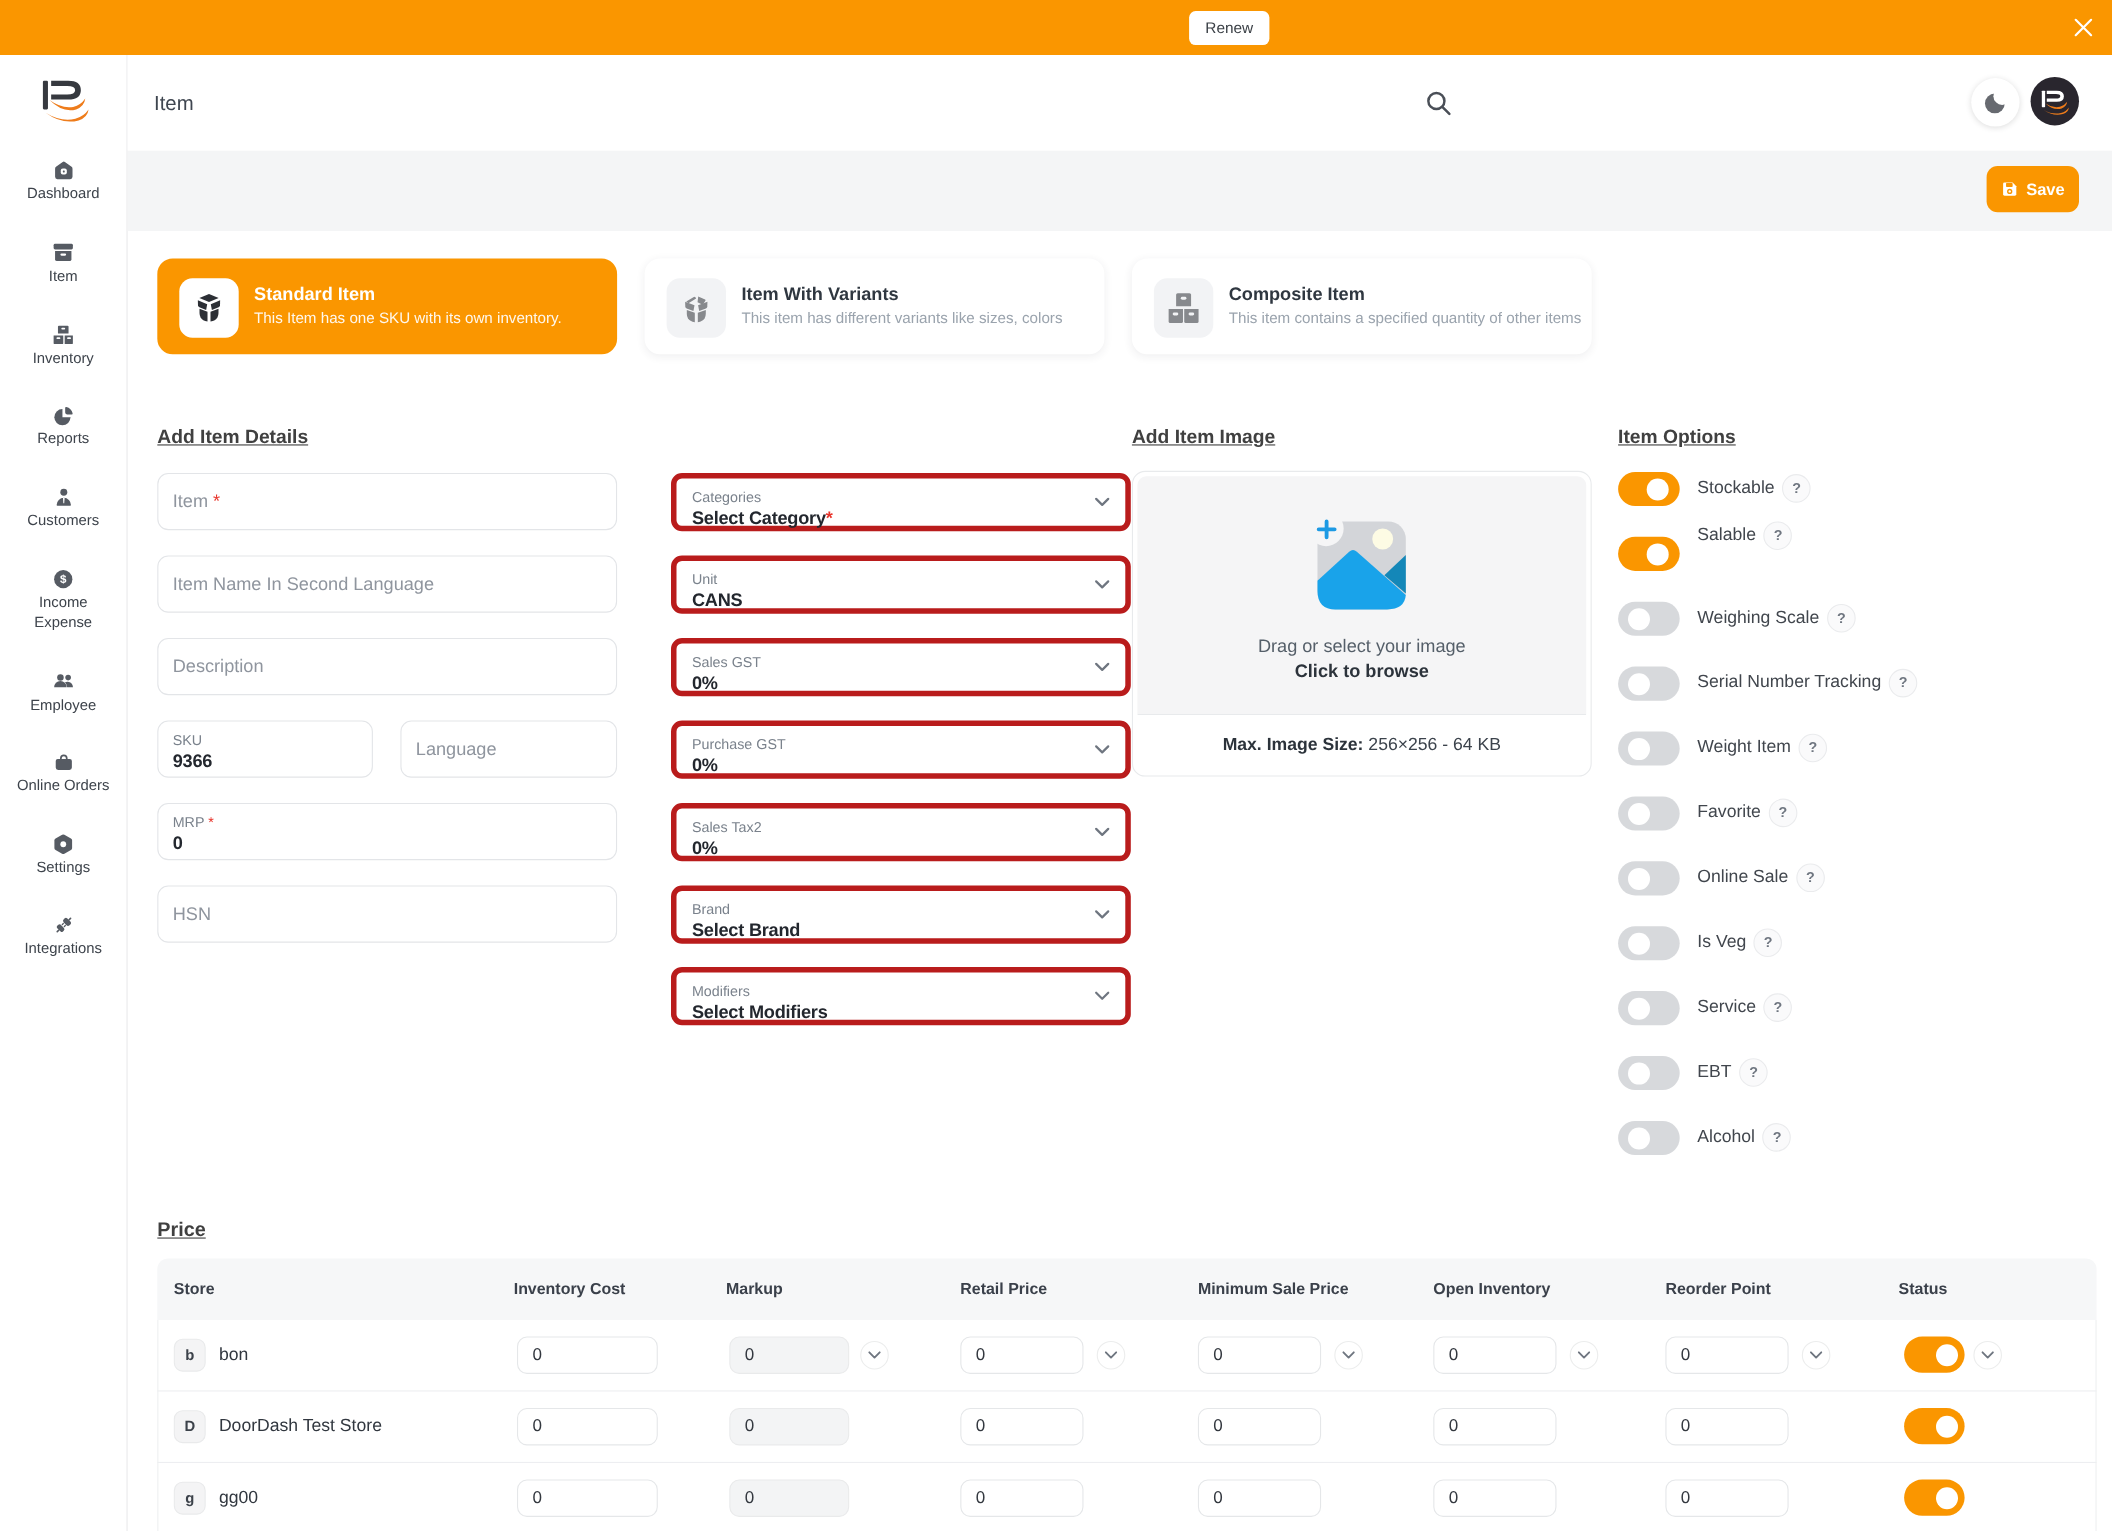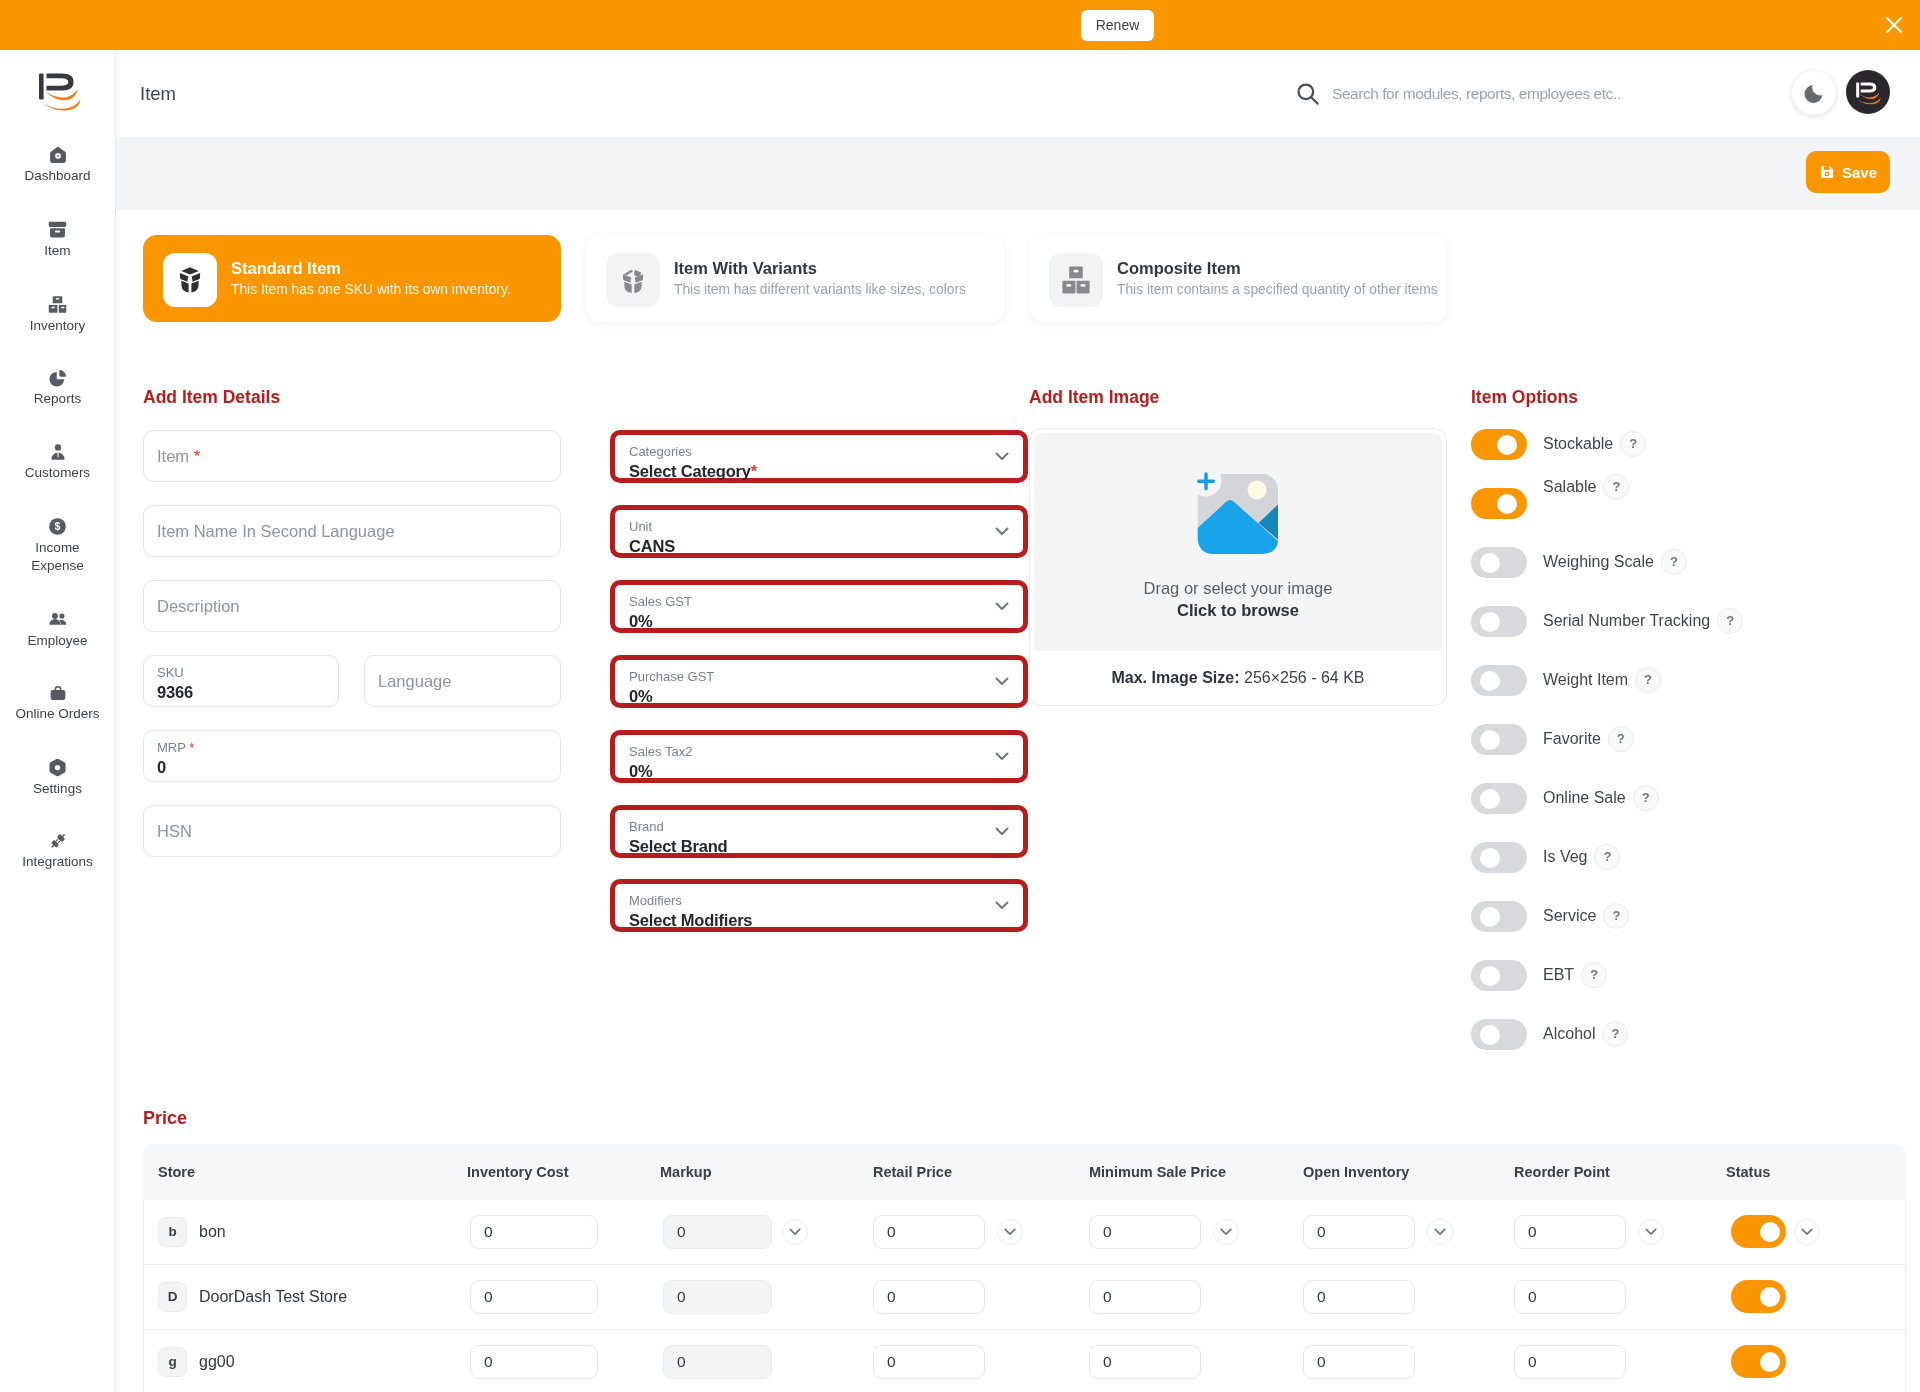--- a/index.html
+++ b/index.html
@@ -36,21 +36,21 @@
 .card-icon { position:absolute; left:20px; top:18px; width:54px; height:54px; border-radius:12px; display:flex; align-items:center; justify-content:center; }
 .card.sel .card-icon { background:#fff; }
 .card.plain .card-icon { background:#f2f3f5; }
 .card-title { position:absolute; left:88px; top:24px; font-size:16.5px; font-weight:bold; }
 .card-sub { position:absolute; left:88px; top:47px; font-size:13.8px; }
 .card.sel .card-title { color:#fff; }
 .card.sel .card-sub { color:rgba(255,255,255,0.93); }
 .card.plain .card-title { color:#2f3740; }
 .card.plain .card-sub { color:#9aa3ad; }
 
-.sec-title { position:absolute; font-size:17.5px; font-weight:bold; color:#b91c1c; }
+.sec-title { position:absolute; font-size:17.5px; font-weight:bold; color:#404040;text-decoration:underline; }
 
 
 .tb { position:absolute; border:1px solid #e3e5e8; border-radius:10px; background:#fff; }
 .tb .ph { position:absolute; left:13px; top:0; height:100%; display:flex; align-items:center; font-size:16.5px; color:#8f959e; }
 .tb .lab { position:absolute; left:13px; top:9px; font-size:13px; color:#7a828c; }
 .tb .val { position:absolute; left:13px; top:27px; font-size:16.5px; color:#23272e; font-weight:600; letter-spacing:-0.2px; }
 .dd { position:absolute; border:5px solid #b91c1c; border-radius:10px; background:#fff;margin-left:24px; }
 .dd .lab { position:absolute; left:14px; top:9px; font-size:13px; color:#7a828c; }
 .dd .val { position:absolute; left:14px; top:27px; font-size:16.5px; color:#23272e; font-weight:600; letter-spacing:-0.2px; }
 .dd .chev { position:absolute; right:14px; top:50%; margin-top:-5px; }
@@ -158,21 +158,20 @@
           </g>
         </svg>Integrations</div>
   </div>
 
   <div class="header">
     <div class="h-title">Item</div>
     <svg style="position:absolute; left:1178px; top:30px;" width="27" height="27" viewBox="0 0 24 24" fill="none">
         <circle cx="10.5" cy="10.5" r="6.5" stroke="#4a4f57" stroke-width="2"></circle>
         <path d="M15.5 15.5 L21 21" stroke="#4a4f57" stroke-width="2" stroke-linecap="round"></path>
       </svg>
-    <div class="h-search-ph">Search for modules, reports, employees etc..</div>
     <div class="moon-btn">
         <svg width="21" height="21" viewBox="0 0 21 21">
           <circle cx="9.5" cy="11" r="9" fill="#676a70"></circle>
           <circle cx="16.2" cy="4.4" r="8" fill="#fff"></circle>
         </svg>
       </div>
     <div class="avatar" id="avatar-logo">
       <svg width="31" height="30" viewBox="0 0 50 50">
         <rect x="4.5" y="9" width="5" height="25" rx="1" fill="#fff"></rect>
         <path d="M12 9 H27 Q38 9 38 17.5 Q38 26 27 26 H12 V21 H26 Q32.5 21 32.5 17.5 Q32.5 14 26 14 H12 Z" fill="#fff"></path>

